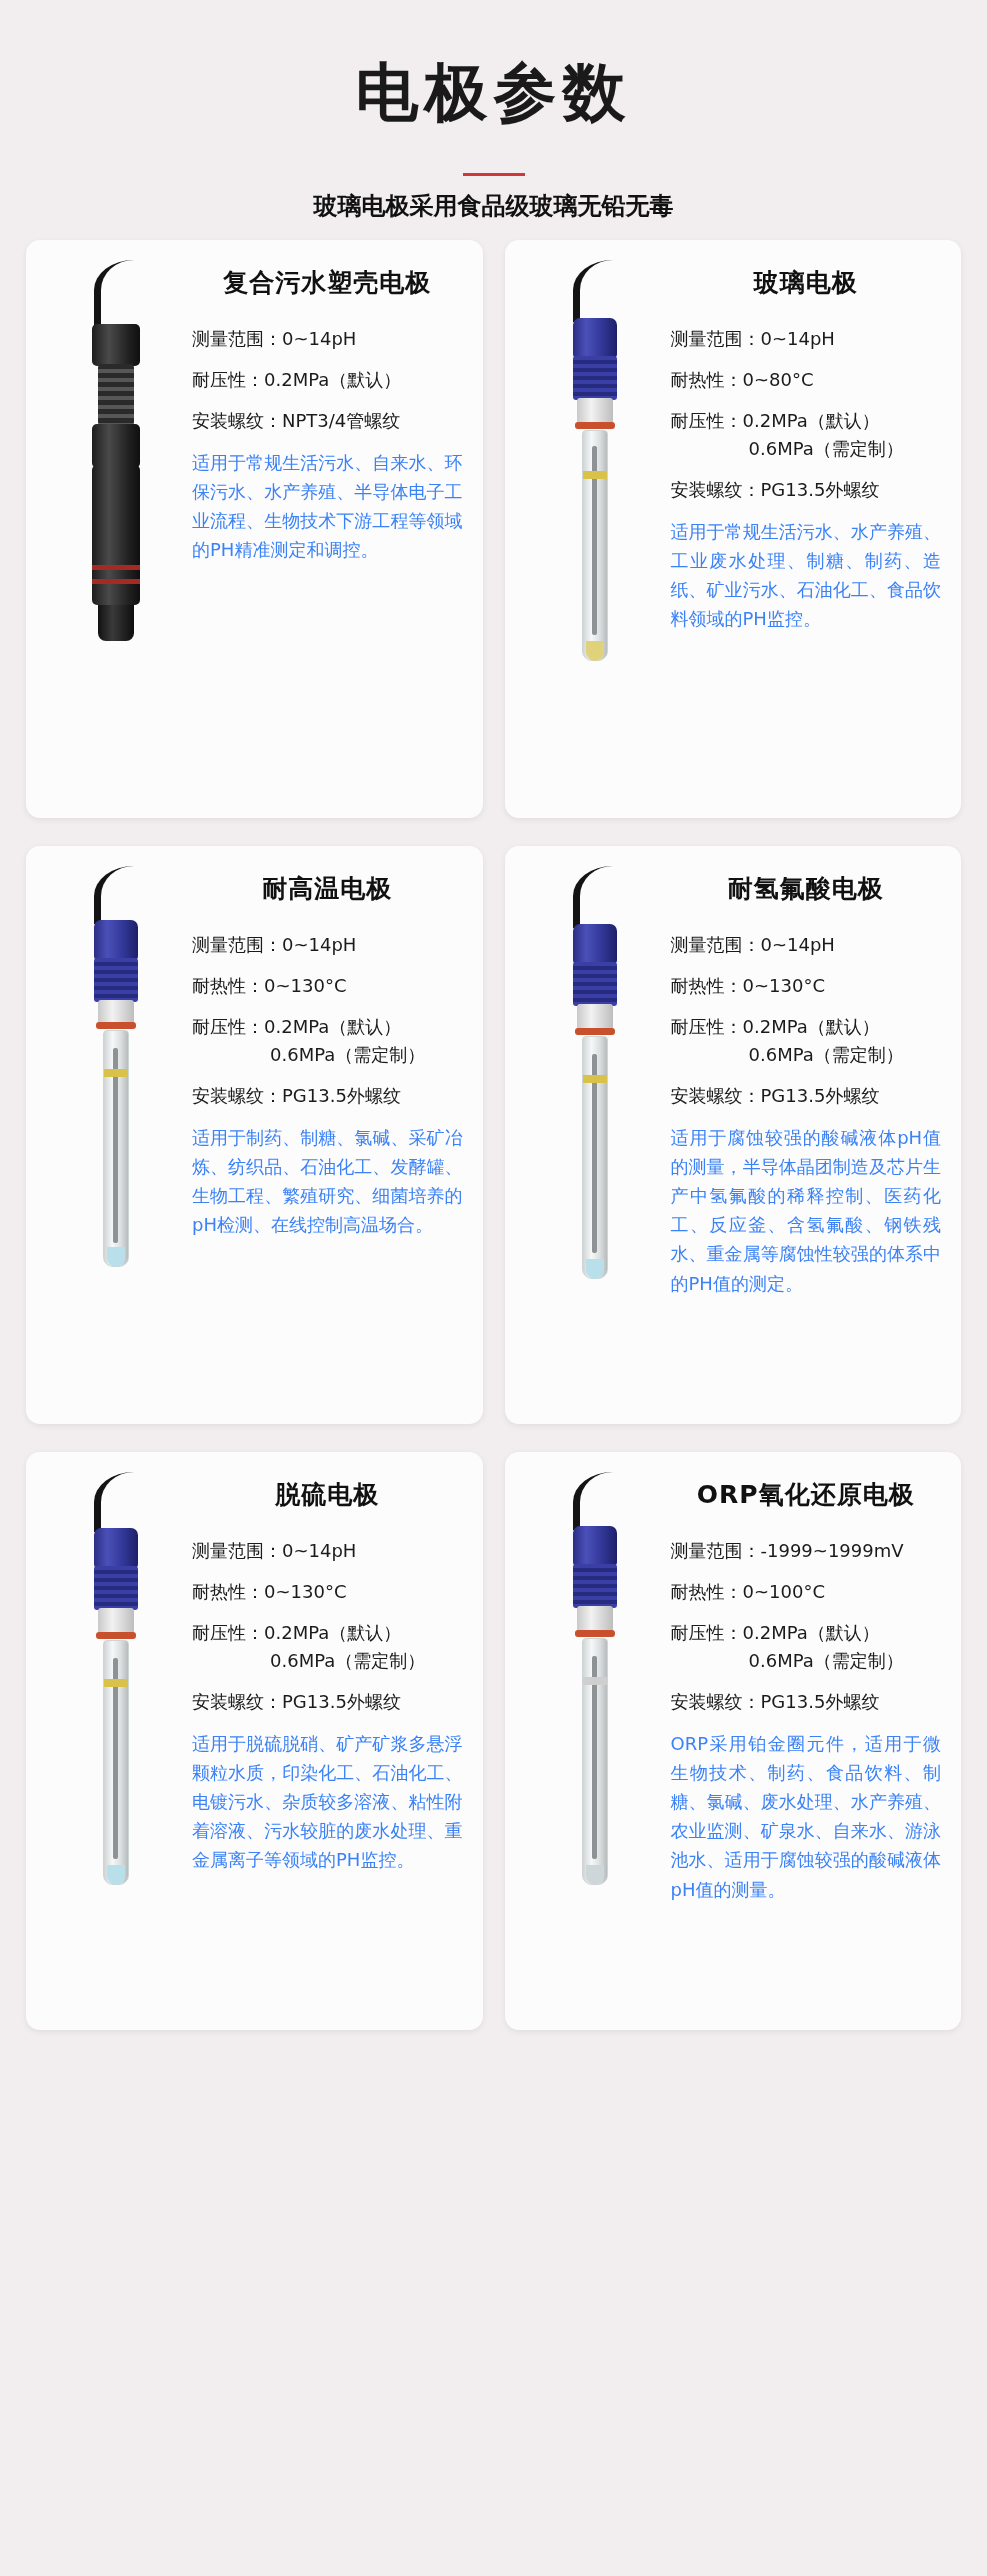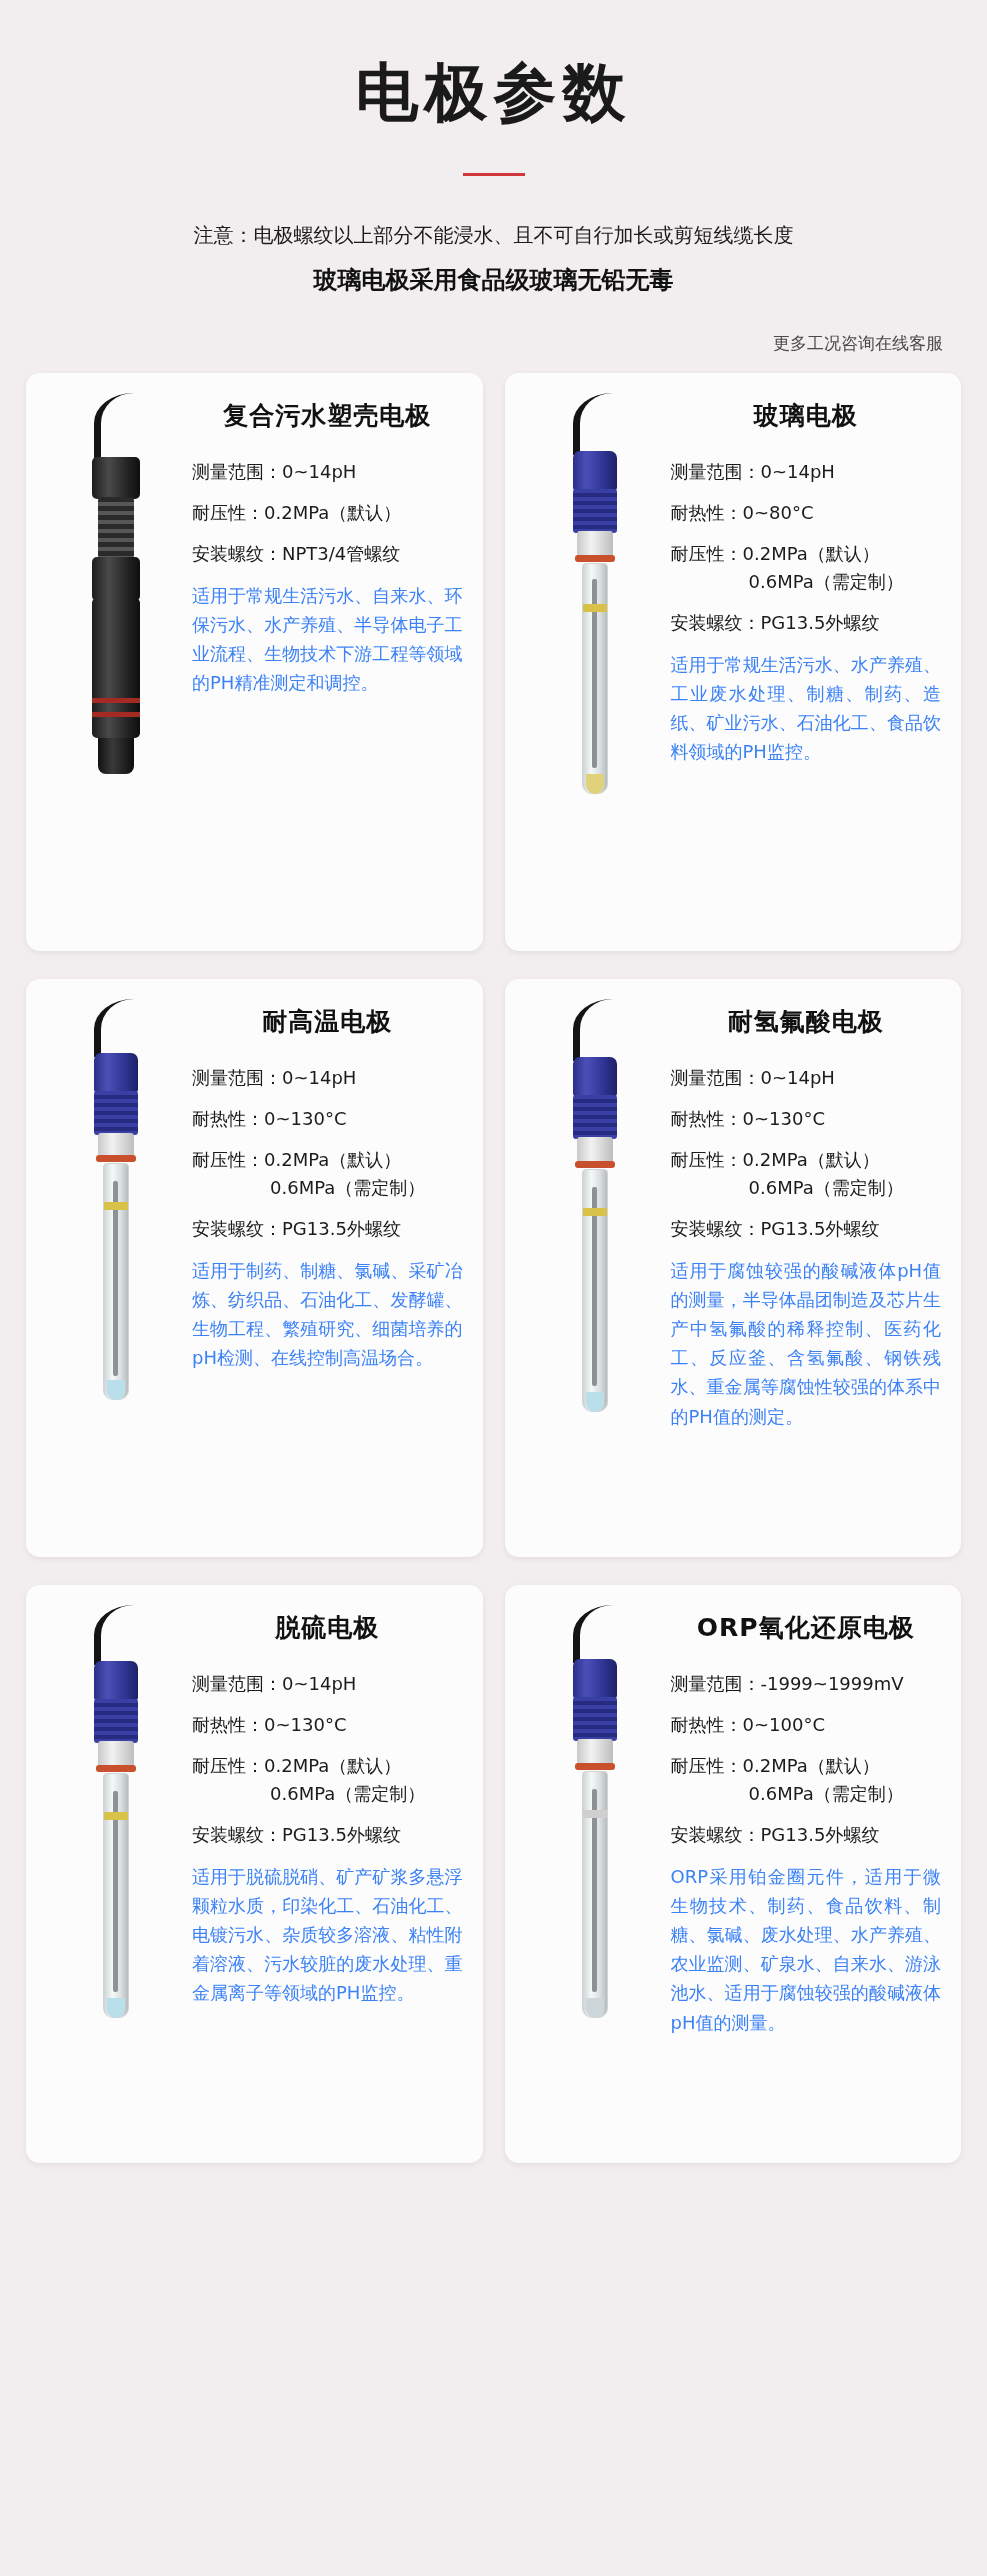--- a/index.html
+++ b/index.html
@@ -226,23 +226,21 @@
   }
 </style>
 </head>
 <body>
 
 <div class="page">
 
   <div class="header">
     <div class="main-title">电极参数</div>
     <div class="title-rule"></div>
-    <div class="notice">注意：电极螺纹以上部分不能浸水、且不可自行加长或剪短线缆长度</div>
     <div class="notice-2">玻璃电极采用食品级玻璃无铅无毒</div>
-    <div class="service-line">更多工况咨询在线客服</div>
   </div>
 
   <div class="grid">
 
     <div class="card">
       <div class="card-figure">
         <div class="probe">
           <div class="cable-curve" style="top:-6px;height:66px;"></div>
           <div class="plastic-body" style="top:58px;height:42px;"></div>
           <div class="coil" style="top:98px;height:62px;"></div>

